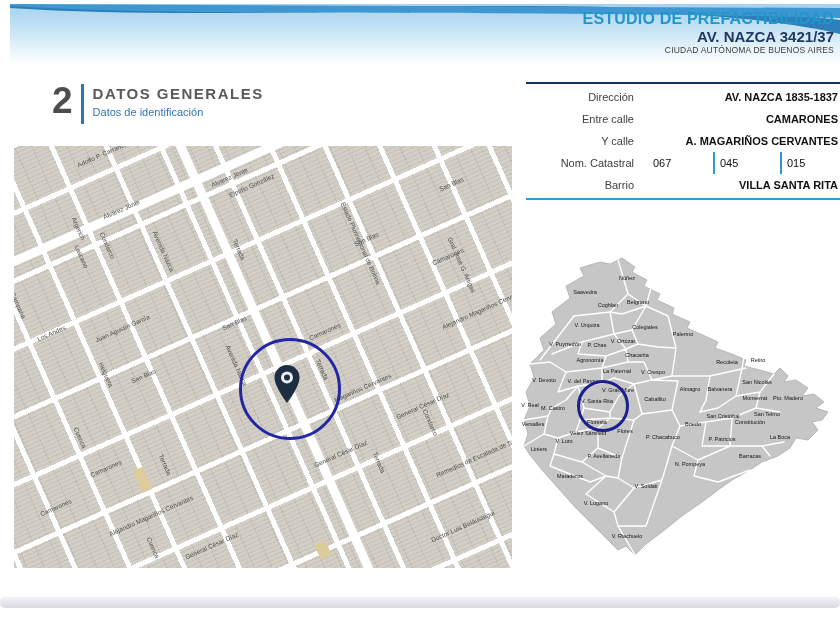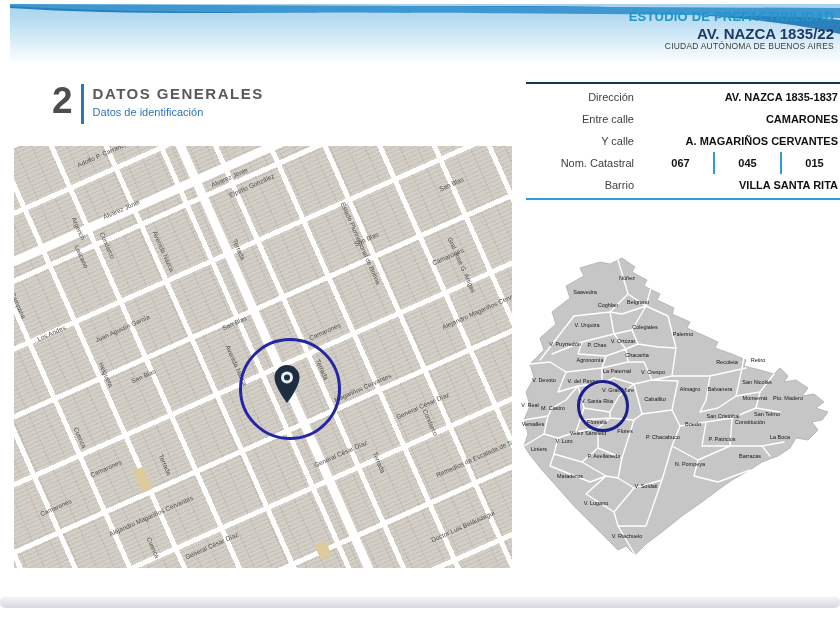--- a/index.html
+++ b/index.html
@@ -4,38 +4,38 @@
 <style>
   html,body{margin:0;padding:0;background:#fff;}
   #page{position:relative;width:840px;height:630px;background:#fff;overflow:hidden;
         font-family:"Liberation Sans",sans-serif;}
   
   #banner{position:absolute;left:10px;top:4px;right:0;height:60px;
           background:linear-gradient(to bottom,#a6d2ee 0%,#bfe0f3 35%,#ffffff 100%);}
   #banner svg{position:absolute;left:0;top:0;width:100%;height:100%;}
   #hdr-text{position:absolute;right:6px;top:6px;text-align:right;line-height:1.15;}
   .hdr-expte{font-size:13px;font-weight:bold;color:#17365d;}
-  .hdr-study{font-size:13px;font-weight:bold;color:#2196c9;letter-spacing:.2px;}
+  .hdr-study{font-size:16px;font-weight:bold;color:#2196c9;letter-spacing:.2px;}
   .hdr-addr{font-size:15px;font-weight:bold;color:#1f3864;}
   .hdr-city{font-size:8.5px;color:#3d3d3d;letter-spacing:.2px;}
   
   #section{position:absolute;left:52px;top:82px;display:flex;align-items:flex-start;}
   .sec-num{font-size:37px;font-weight:bold;color:#4d4d4d;line-height:1;margin-right:8px;}
   .sec-bar{width:3px;height:40px;background:#2e75b6;margin-right:9px;margin-top:2px;}
   .sec-title{font-size:15px;font-weight:bold;color:#595959;letter-spacing:1.5px;margin-top:3px;}
   .sec-sub{font-size:11px;color:#2e75b6;margin-top:4px;}
   
   #info-table{position:absolute;left:526px;top:82px;width:316px;
               border-top:2px solid #17365d;border-bottom:2px solid #2e9bd6;
               padding:2px 0;}
   .info-row{display:flex;align-items:center;height:22px;font-size:11px;}
   .info-label{width:108px;text-align:right;color:#404040;}
   .info-value{flex:1;text-align:right;font-weight:bold;color:#111;padding-right:4px;}
   .cat-vals{flex:1;display:flex;align-items:center;justify-content:flex-end;}
-  .cat-val{width:55px;text-align:center;font-weight:bold;color:#111;}
+  .cat-val{width:55px;font-weight:normal;color:#111;}
   .cat-sep{width:2px;height:22px;background:#2e9bd6;margin:0 5px;}
   
   #street-map{position:absolute;left:14px;top:146px;width:498px;height:422px;overflow:hidden;background:#d8d4cc;}
   #grid{position:absolute;left:-161px;top:-179px;width:820px;height:780px;
         transform:rotate(-24deg);
         background-color:#d3cfc7;
         background-image:
           repeating-linear-gradient(90deg,#ffffff 0 5px,transparent 5px 50px),
           repeating-linear-gradient(0deg,#ffffff 0 5px,transparent 5px 62px),
           repeating-linear-gradient(90deg,rgba(255,255,255,.0) 0 12px,rgba(124,118,106,.16) 12px 13px,transparent 13px 16px),
@@ -62,21 +62,21 @@
 
 <div id="page">
 
   <div id="banner">
     <svg viewBox="0 0 830 60" preserveAspectRatio="none">
       <path d="M0,4 C180,16 420,2 620,8 C720,11 790,20 830,30 L830,16 C760,8 640,2 500,2 C300,2 120,6 0,0 Z" fill="#1c74b4" opacity="0.9"></path>
       <path d="M0,2 C200,14 430,4 830,14 L830,4 L0,0 Z" fill="#3f97d2"></path>
     </svg>
     <div id="hdr-text">
       <div class="hdr-study">ESTUDIO DE PREFACTIBILIDAD</div>
-      <div class="hdr-addr">AV. NAZCA 1835/22</div>
+      <div class="hdr-addr">AV. NAZCA 3421/37</div>
       <div class="hdr-city">CIUDAD AUTÓNOMA DE BUENOS AIRES</div>
     </div>
   </div>
 
   <div id="section">
     <div class="sec-num">2</div>
     <div class="sec-bar"></div>
     <div>
       <div class="sec-title">DATOS GENERALES</div>
       <div class="sec-sub">Datos de identificación</div>

